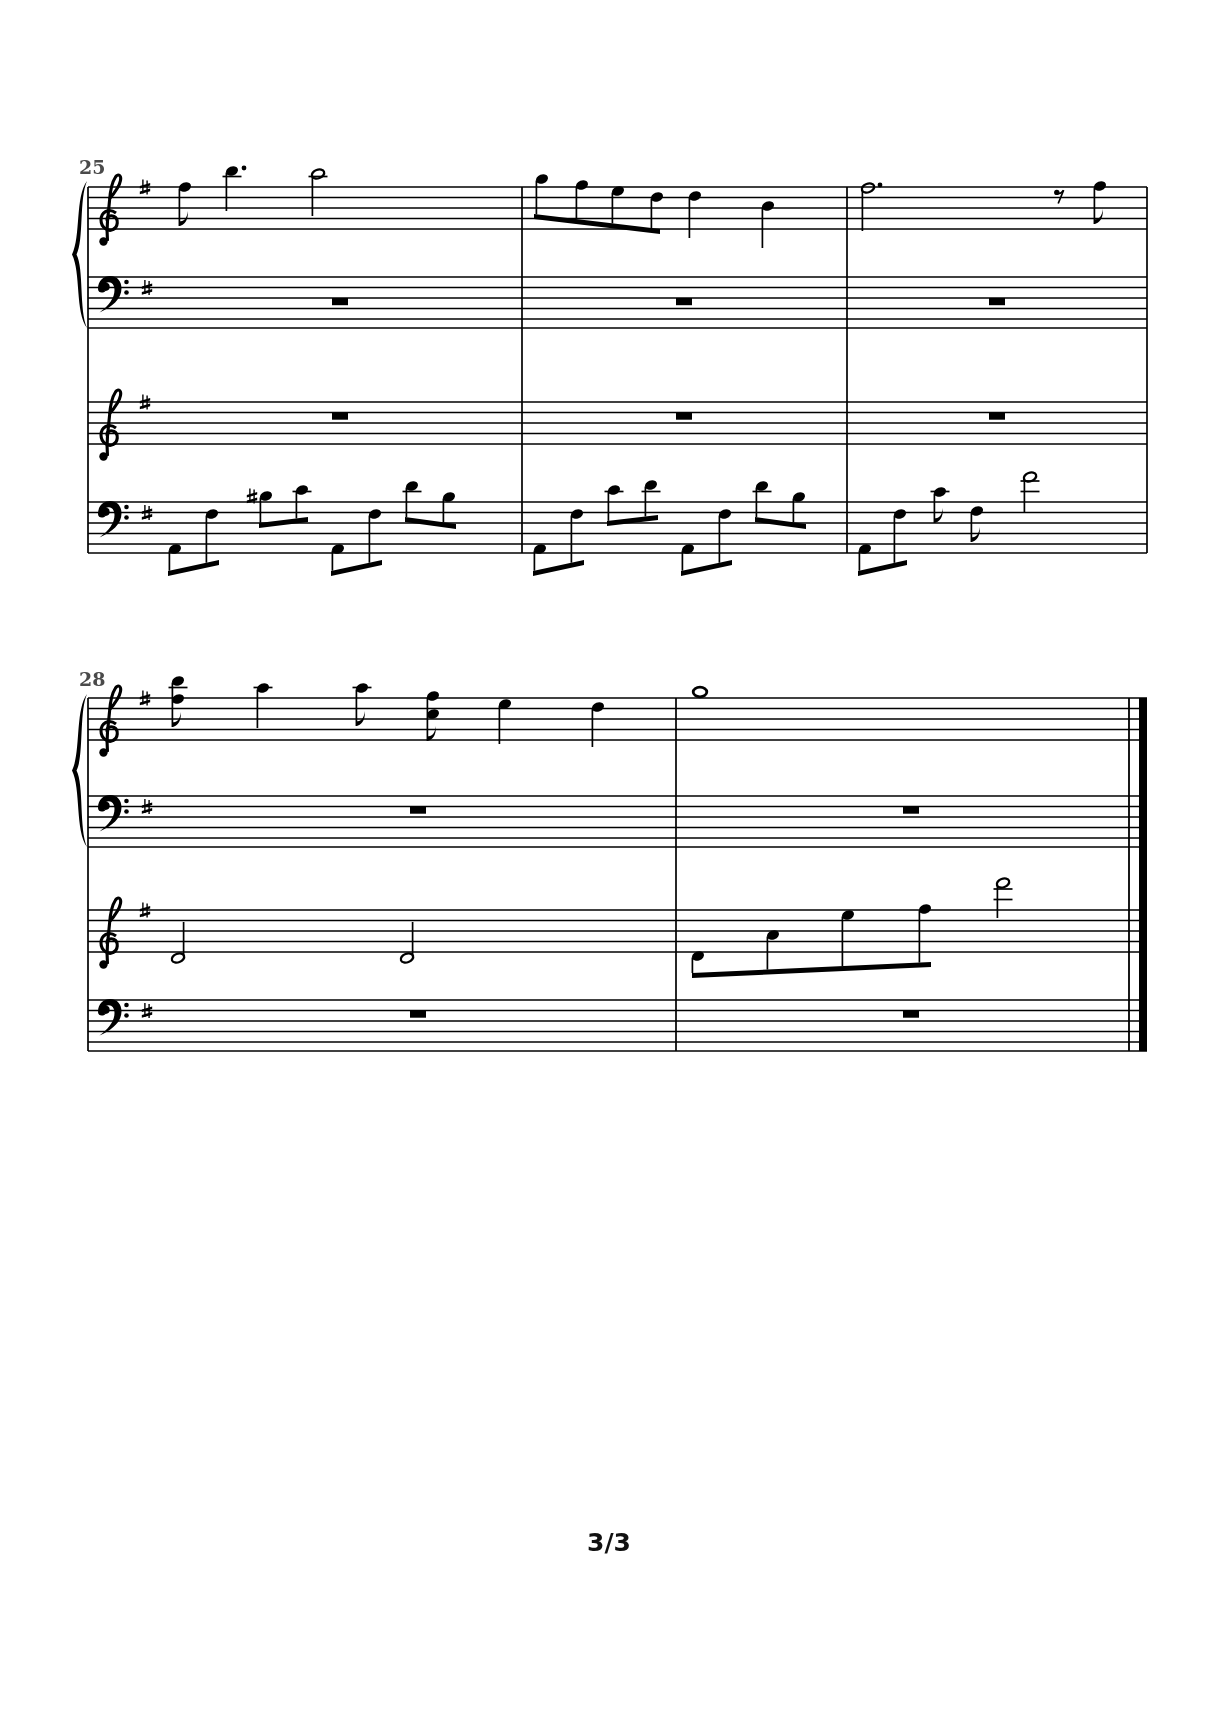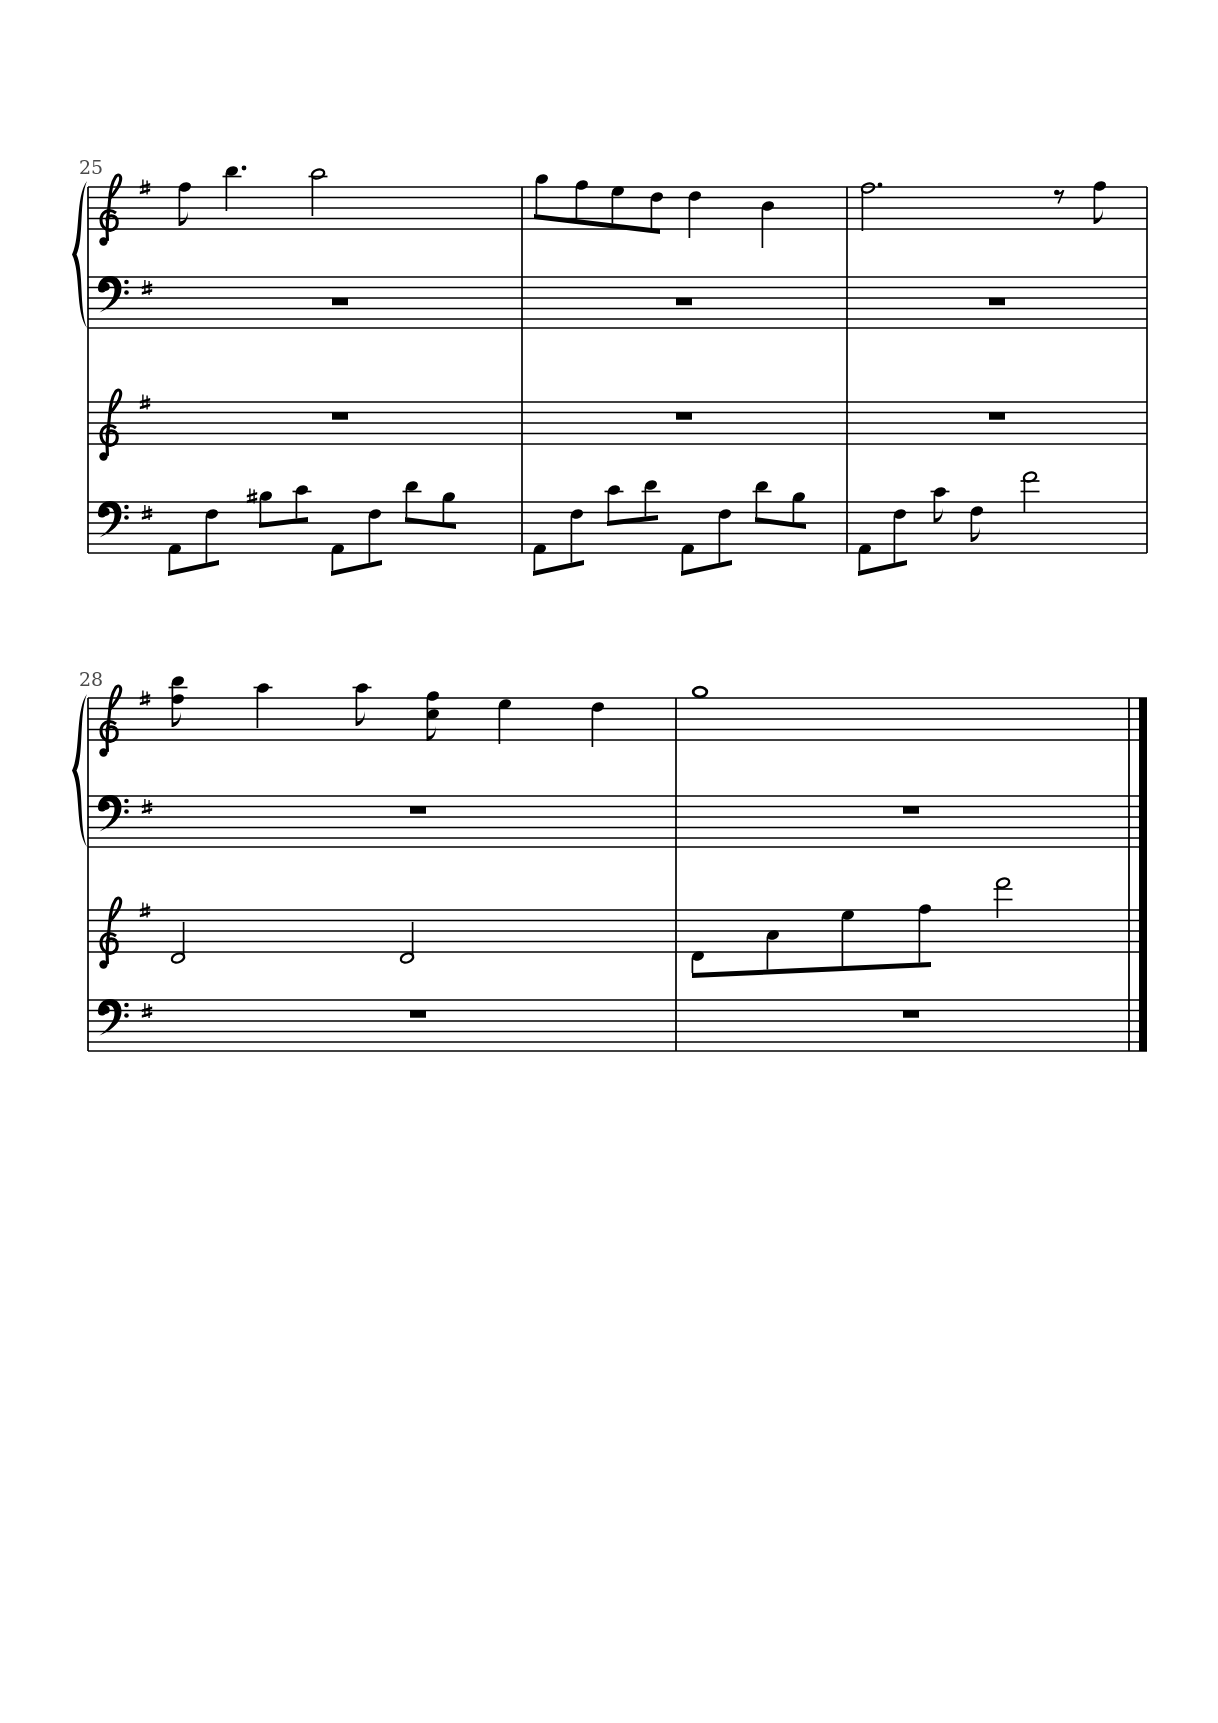--- a/index.html
+++ b/index.html
@@ -1,17 +1,17 @@
 <!DOCTYPE html>
 <html><head>
 <meta charset="utf-8">
 <style>
   html,body{margin:0;padding:0;background:#ffffff;}
   #page{position:relative;width:1218px;height:1723px;background:#ffffff;overflow:hidden;
-        font-family:"DejaVu Serif", serif;}
+        font-family:"DejaVu Serif", serif;font-weight:bold;}
   #score-canvas{position:absolute;left:0;top:0;}
   #footer{position:absolute;left:0;top:1528px;width:100%;text-align:center;
           font-family:"DejaVu Sans", sans-serif;font-size:25px;color:#111;}
 </style>
 </head>
 <body>
 
 <div id="page">
   <svg id="score-canvas" width="1218" height="1723" viewBox="0 0 1218 1723">
       <g>
@@ -544,13 +544,14 @@
           </g>
         </g>
         <g>
           <line x1="88" y1="698" x2="88" y2="1051" stroke="#000000" stroke-width="1.7"></line>
           <line x1="676" y1="698" x2="676" y2="1051" stroke="#000000" stroke-width="1.7"></line>
           <line x1="1129" y1="698" x2="1129" y2="1051" stroke="#000000" stroke-width="1.8"></line>
           <rect x="1139" y="698" width="8" height="353" fill="#000000"></rect>
         </g>
       </g>
     </svg>
+  <div id="footer">3/3</div>
 </div>
 
 </body></html>

